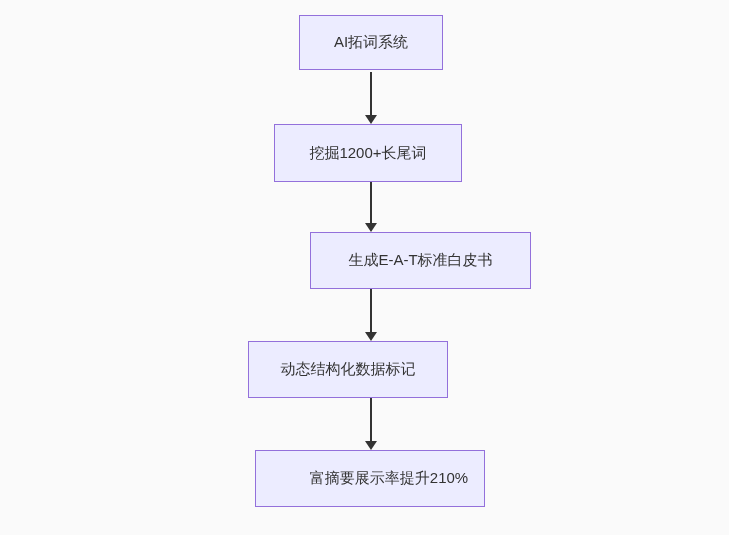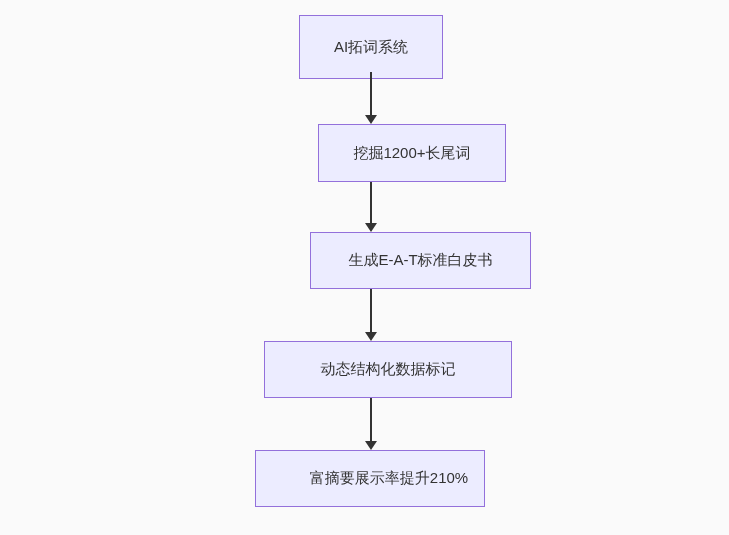--- a/index.html
+++ b/index.html
@@ -25,24 +25,24 @@
     background: #ececff;
     border: 1px solid #9370db;
     color: #333333;
     font-size: 15px;
     display: flex;
     align-items: center;
     justify-content: center;
     text-align: center;
     white-space: nowrap;
   }
-  .node-1 { left: 299px; top: 15px;  width: 144px; height: 64px; }
-  .node-2 { left: 274px; top: 124px; width: 188px; height: 58px; margin-left: 44px; }
+  .node-1 { left: 299px; top: 15px;  width: 144px; height: 55px; }
+  .node-2 { left: 274px; top: 124px; width: 188px; height: 58px; }
   .node-3 { left: 262px; top: 232px; width: 221px; height: 57px; margin-left: 48px; }
-  .node-4 { left: 264px; top: 341px; width: 248px; height: 57px; text-align: right; }
+  .node-4 { left: 248px; top: 341px; width: 200px; height: 57px; text-align: right; }
   .node-5 { left: 255px; top: 450px; width: 230px; height: 57px; padding-left: 38px; }
 
   .arrow {
     position: absolute;
     left: 365px;           
     width: 12px;
     display: flex;
     flex-direction: column;
     align-items: center;
   }

